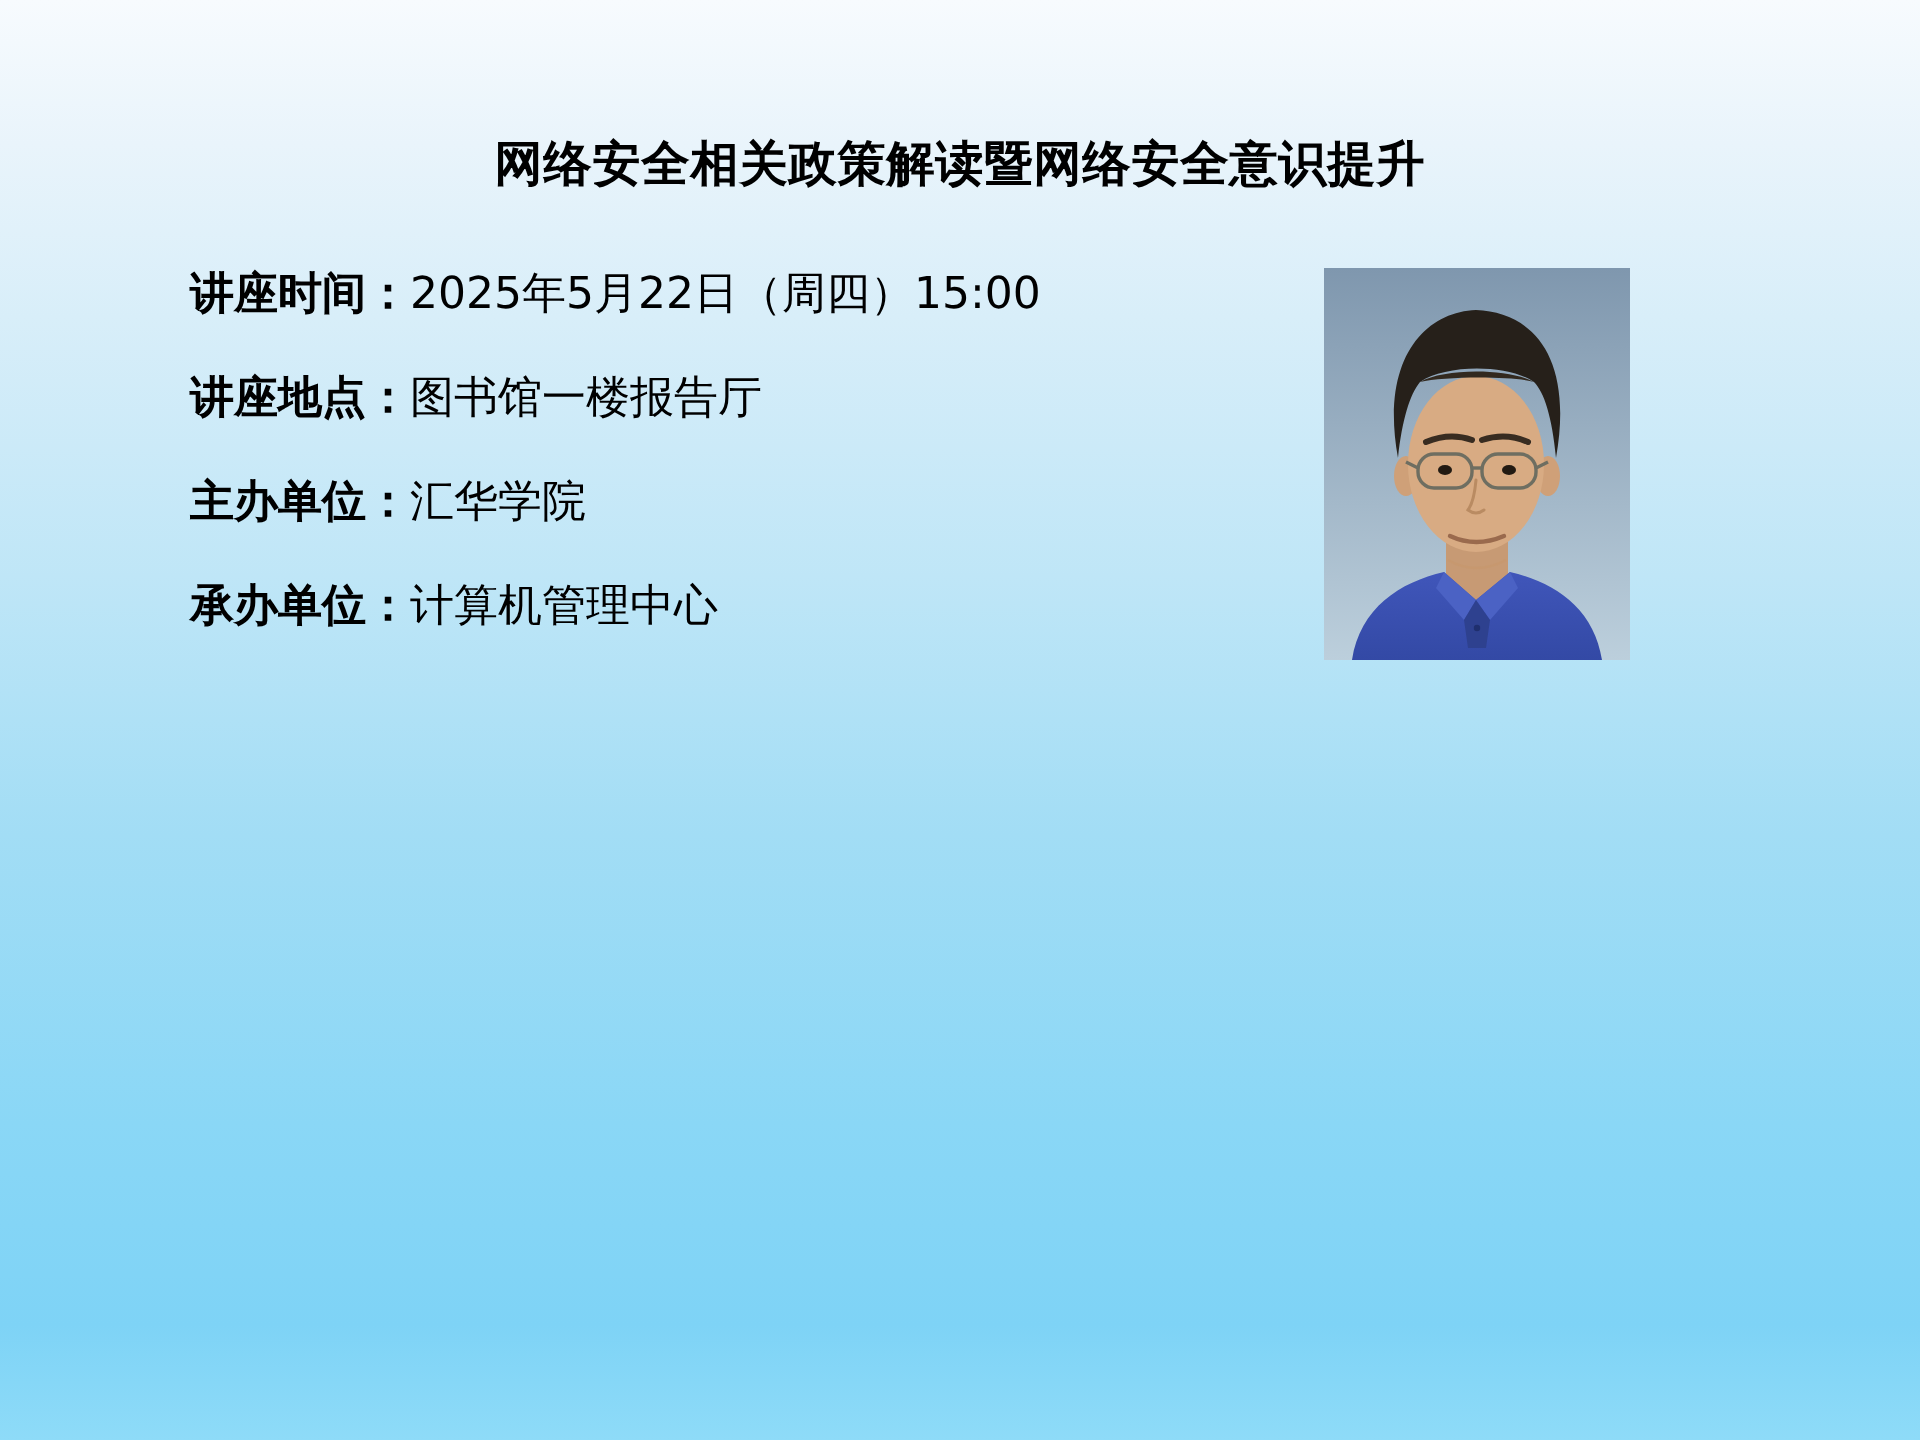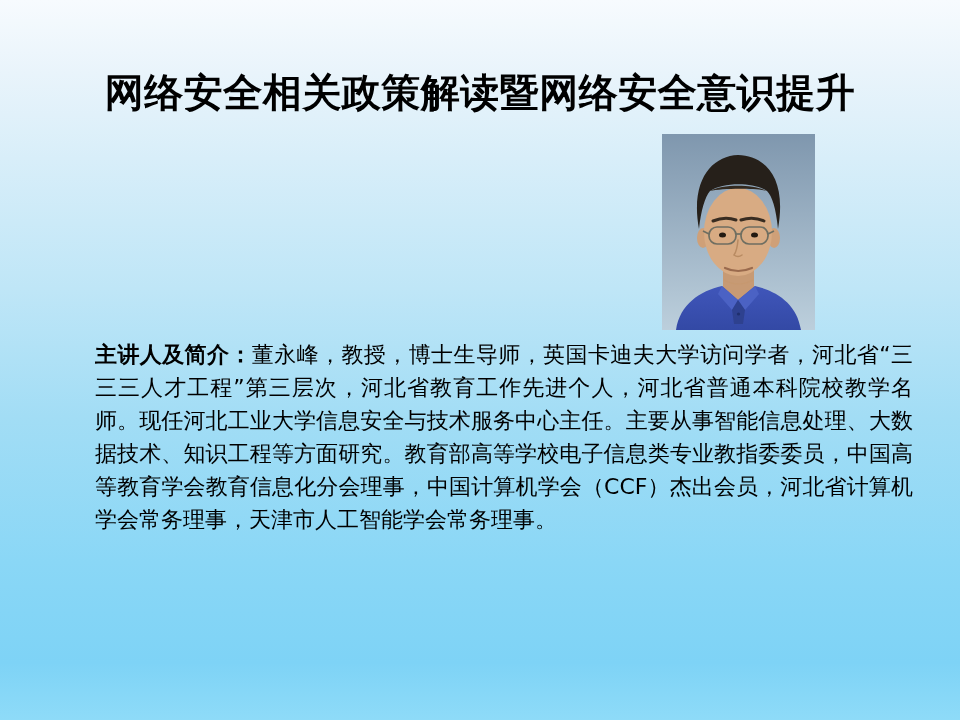--- a/index.html
+++ b/index.html
@@ -27,21 +27,21 @@
       #7ed3f6 92%,
       #8edbf8 100%);
   }
   .title {
     position: absolute;
     top: 66px;
     left: 0;
     width: 100%;
     margin: 0;
     text-align: center;
-    font-size: 39px;
+    font-size: 24px;
     font-weight: bold;
     letter-spacing: 0.5px;
   }
   .info {
     position: absolute;
     top: 136px;
     left: 95px;
     width: 540px;
   }
   .info-line {
@@ -74,20 +74,34 @@
   .para-speaker { top: 338px; }
   .para-content { top: 544px; }
 </style>
 </head>
 <body>
 
 <div class="poster">
 
   <h1 class="title">网络安全相关政策解读暨网络安全意识提升</h1>
 
+  <div class="info">
+    <div class="info-line">
+      <span class="label">讲座时间：</span><span class="value">2025年5月22日（周四）15:00</span>
+    </div>
+    <div class="info-line">
+      <span class="label">讲座地点：</span><span class="value">图书馆一楼报告厅</span>
+    </div>
+    <div class="info-line">
+      <span class="label">主办单位：</span><span class="value">汇华学院</span>
+    </div>
+    <div class="info-line">
+      <span class="label">承办单位：</span><span class="value">计算机管理中心</span>
+    </div>
+  </div>
 
   <div class="photo-frame">
     <svg width="153" height="196" viewBox="0 0 153 196" xmlns="http://www.w3.org/2000/svg">
       <defs>
         <linearGradient id="pbg" x1="0" y1="0" x2="0" y2="1">
           <stop offset="0" stop-color="#7f97ae"></stop>
           <stop offset="1" stop-color="#bccfdc"></stop>
         </linearGradient>
         <linearGradient id="shirt" x1="0" y1="0" x2="0" y2="1">
           <stop offset="0" stop-color="#4056ba"></stop>
@@ -126,18 +140,15 @@
       <ellipse cx="92.5" cy="101" rx="3.5" ry="2.5" fill="#221a12"></ellipse>
 
       <path d="M76 106 q-1 11 -4 15 q4 3 8 0" stroke="#b98b62" stroke-width="1.5" fill="none" stroke-linecap="round"></path>
 
       <path d="M63 134 q13 6 27 0" stroke="#9a6a4d" stroke-width="2.2" fill="none" stroke-linecap="round"></path>
 
       <path d="M62 146 q14 8 29 0" stroke="#c6976c" stroke-width="1.2" fill="none" opacity="0.6"></path>
     </svg>
   </div>
 
-  <p class="para para-speaker">
-    <span class="label">主讲人及简介：</span><span>董永峰，教授，博士生导师，英国卡迪夫大学访问学者，河北省“三三三人才工程”第三层次，河北省教育工作先进个人，河北省普通本科院校教学名师。现任河北工业大学信息安全与技术服务中心主任。主要从事智能信息处理、大数据技术、知识工程等方面研究。教育部高等学校电子信息类专业教指委委员，中国高等教育学会教育信息化分会理事，中国计算机学会（CCF）杰出会员，河北省计算机学会常务理事，天津市人工智能学会常务理事。</span>
-  </p>
 
 
 </div>
 
 </body></html>

